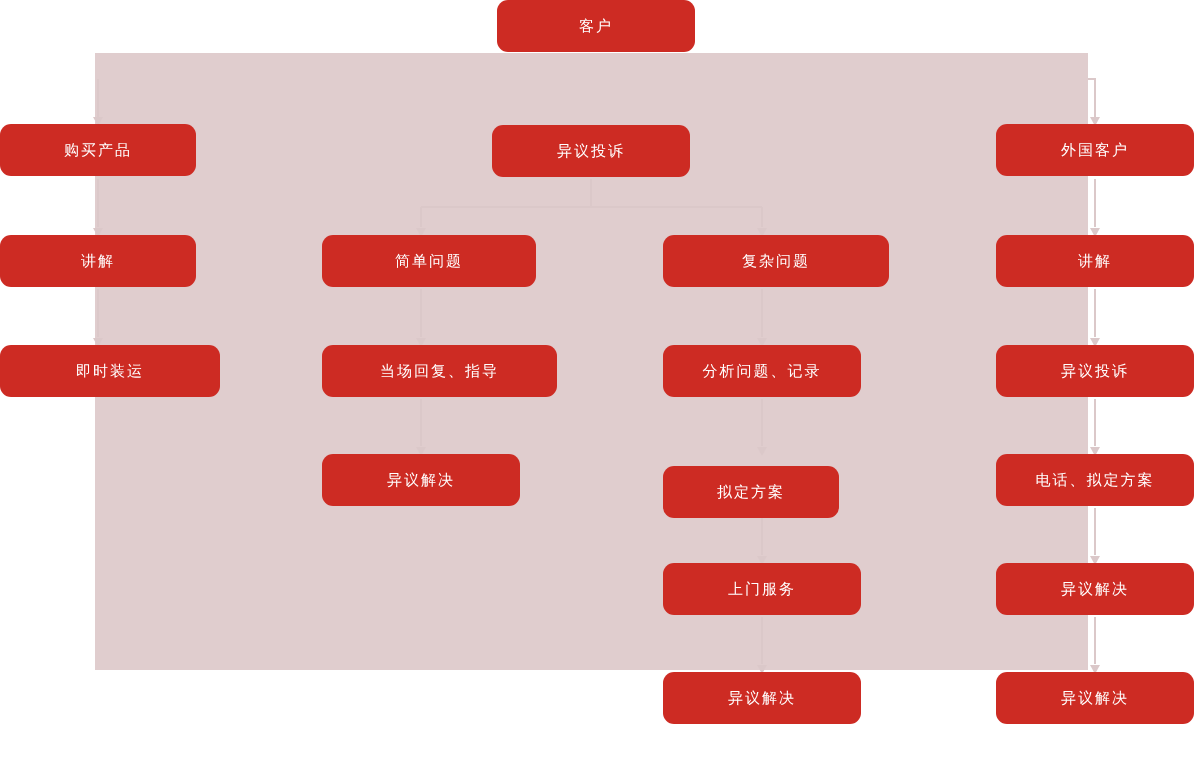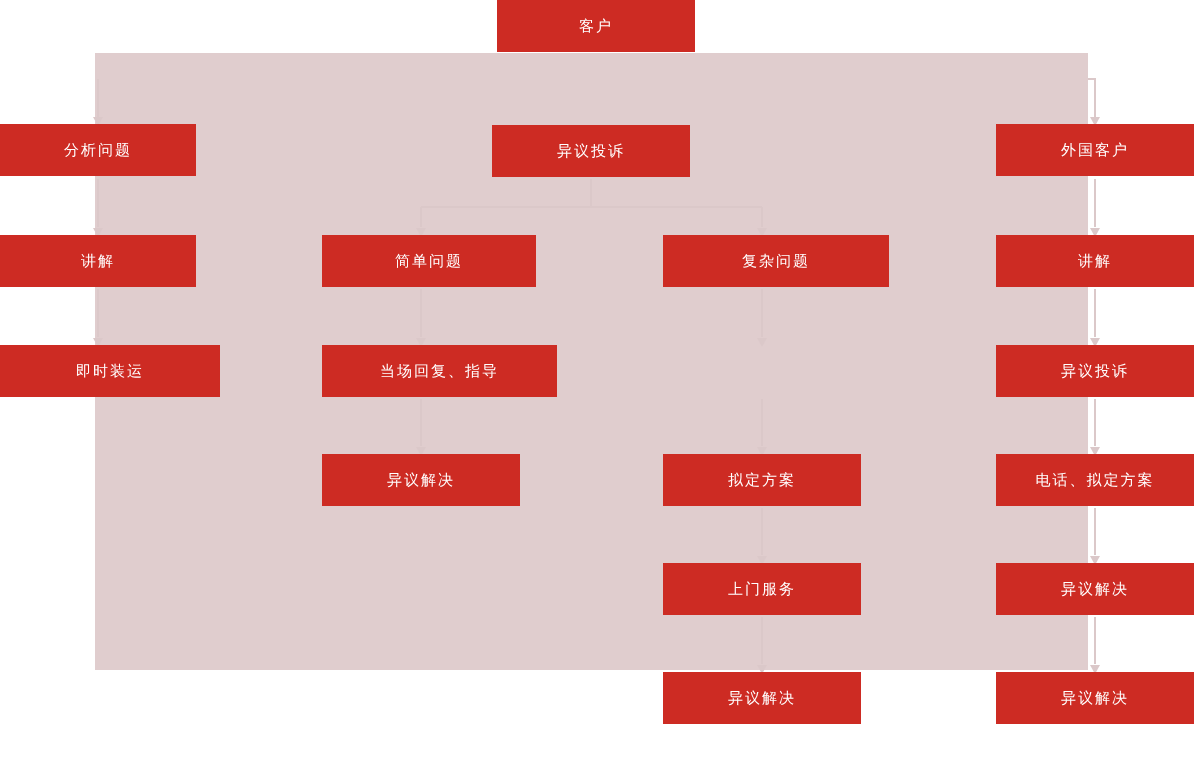--- a/index.html
+++ b/index.html
@@ -14,20 +14,21 @@
     background:var(--panel-pink,#e0cdce);
   }
   .connectors{position:absolute;left:0;top:0;width:1194px;height:766px;pointer-events:none;}
   .node{
     position:absolute;height:52px;
     background:var(--box-red,#cd2b23);
     color:var(--node-text,#ffffff);
     font-size:15px;letter-spacing:2px;
     display:flex;align-items:center;justify-content:center;
     white-space:nowrap;
+    border-radius:11px;
   }
 </style>
 </head>
 <body>
 
 <div class="canvas">
 
   <div class="panel"></div>
 
   <svg class="connectors" width="1194" height="766" viewBox="0 0 1194 766">
@@ -65,32 +66,33 @@
       <polygon points="416,228 426,228 421,237"></polygon>
       <polygon points="757,228 767,228 762,237"></polygon>
       <polygon points="93,117 103,117 98,126"></polygon>
       <polygon points="93,228 103,228 98,237"></polygon>
       <polygon points="93,338 103,338 98,347"></polygon>
     </g>
   </svg>
 
   <div class="node" style="left:497px;top:0;width:198px">客户</div>
 
-  <div class="node" style="left:0;top:124px;width:196px">分析问题</div>
+  <div class="node" style="left:0;top:124px;width:196px">购买产品</div>
   <div class="node" style="left:0;top:235px;width:196px">讲解</div>
   <div class="node" style="left:0;top:345px;width:220px">即时装运</div>
 
   <div class="node" style="left:492px;top:125px;width:198px">异议投诉</div>
 
   <div class="node" style="left:322px;top:235px;width:214px">简单问题</div>
   <div class="node" style="left:322px;top:345px;width:235px">当场回复、指导</div>
   <div class="node" style="left:322px;top:454px;width:198px">异议解决</div>
 
   <div class="node" style="left:663px;top:235px;width:226px">复杂问题</div>
-  <div class="node" style="left:663px;top:454px;width:198px">拟定方案</div>
+  <div class="node" style="left:663px;top:345px;width:198px">分析问题、记录</div>
+  <div class="node" style="left:663px;top:466px;width:176px">拟定方案</div>
   <div class="node" style="left:663px;top:563px;width:198px">上门服务</div>
   <div class="node" style="left:663px;top:672px;width:198px">异议解决</div>
 
   <div class="node" style="left:996px;top:124px;width:198px">外国客户</div>
   <div class="node" style="left:996px;top:235px;width:198px">讲解</div>
   <div class="node" style="left:996px;top:345px;width:198px">异议投诉</div>
   <div class="node" style="left:996px;top:454px;width:198px">电话、拟定方案</div>
   <div class="node" style="left:996px;top:563px;width:198px">异议解决</div>
   <div class="node" style="left:996px;top:672px;width:198px">异议解决</div>
 

